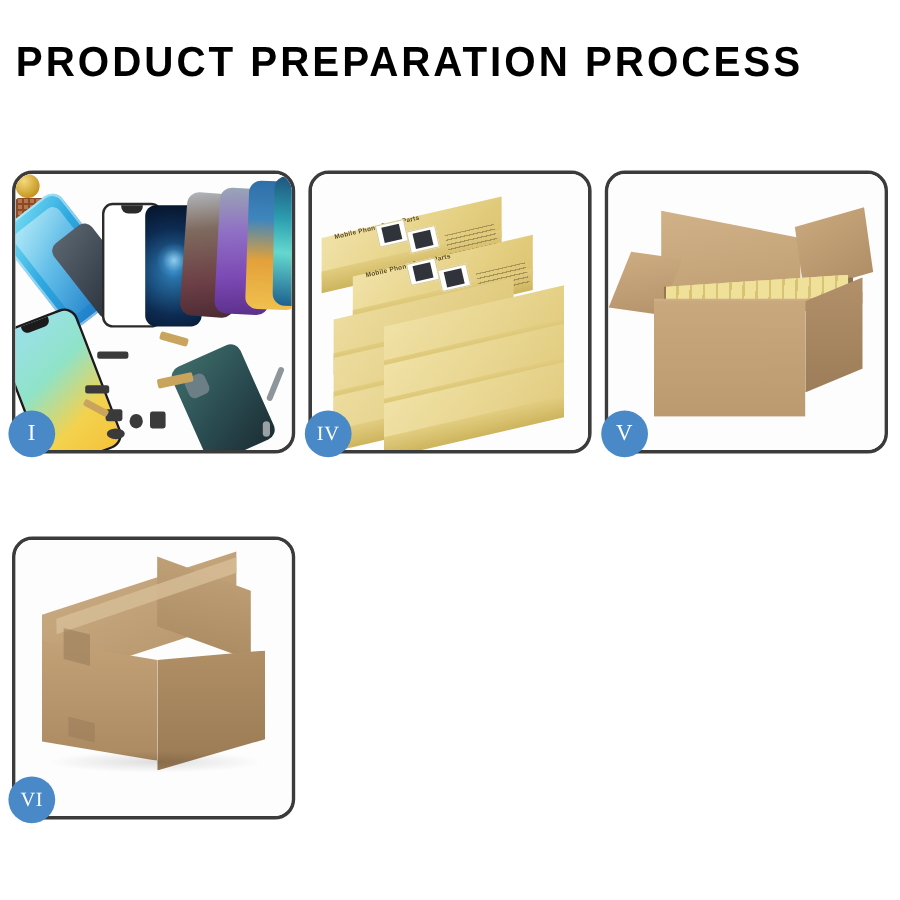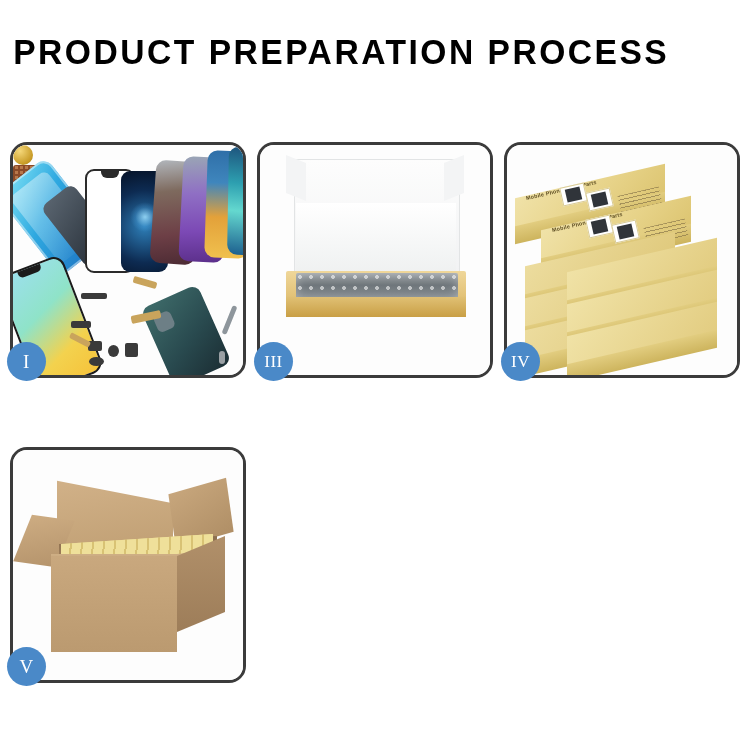--- a/index.html
+++ b/index.html
@@ -358,32 +358,20 @@
           <div class="flex" style="left:118px;top:168px;width:30px;height:8px;transform:rotate(-12deg);"></div>
           <div class="flex" style="left:56px;top:192px;width:22px;height:6px;transform:rotate(28deg);"></div>
           <div class="chip" style="left:206px;top:206px;width:6px;height:13px;border-radius:3px;background:#9aa0a4;"></div>
           <div class="chip" style="left:214px;top:160px;width:5px;height:30px;border-radius:3px;background:#8e969c;transform:rotate(22deg);"></div>
         </div>
       </div>
       <div class="badge">I</div>
     </div>
 
 
-    <div class="panel">
-      <div class="panel-inner">
-        <div class="p3-lidback"></div>
-        <div class="p3-flapL"></div>
-        <div class="p3-flapR"></div>
-        <div class="p3-foam"></div>
-        <div class="p3-tray"></div>
-        <div class="p3-item"></div>
-        <div class="p3-trayfront"></div>
-      </div>
-      <div class="badge big">III</div>
-    </div>
 
     <div class="panel">
       <div class="panel-inner">
 
         <div class="stackbox" style="left:8px;top:36px;">
           <div class="sb-top"></div>
           <div class="sb-side"></div>
           <div class="sb-label">Mobile Phone Spare Parts</div>
           <div class="sb-img" style="left:46px;top:4px;"></div>
           <div class="sb-img" style="left:72px;top:9px;"></div>
@@ -436,15 +424,28 @@
         <div class="cv-flapLeft"></div>
         <div class="cv-inner"></div>
         <div class="cv-content"></div>
         <div class="cv-rim"></div>
         <div class="cv-body"></div>
         <div class="cv-bodyR"></div>
       </div>
       <div class="badge">V</div>
     </div>
 
+    <div class="panel">
+      <div class="panel-inner">
+        <div class="sc-top"></div>
+        <div class="sc-topR"></div>
+        <div class="sc-tape"></div>
+        <div class="sc-frontL"></div>
+        <div class="sc-frontR"></div>
+        <div class="sc-label"></div>
+        <div class="sc-label2"></div>
+        <div class="sc-shadow"></div>
+      </div>
+      <div class="badge big">VI</div>
+    </div>
 
   </div>
 </div>
 
 </body></html>

